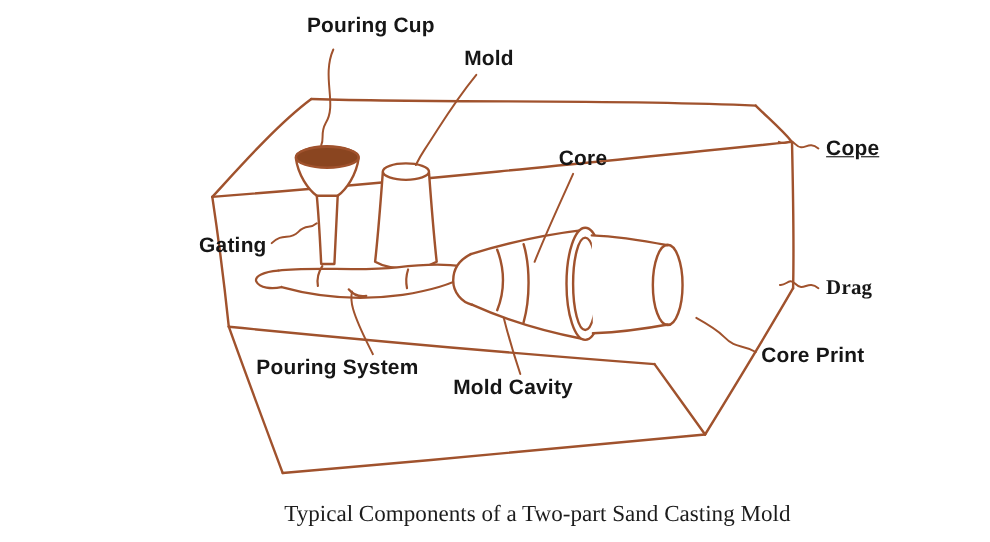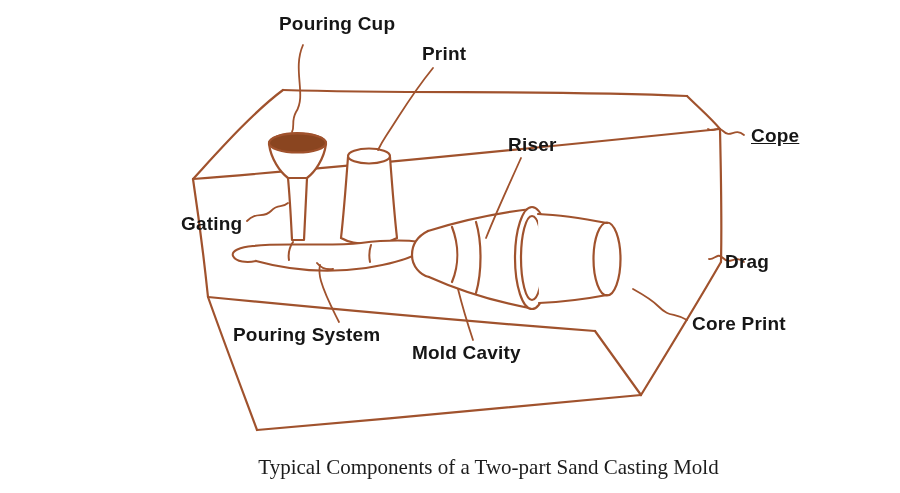--- a/index.html
+++ b/index.html
@@ -73,23 +73,23 @@
       <path d="M 714,135 C 704,127 701,139 693,131 C 687,125 685,133 678,129"></path>
       <path d="M 217,221 C 227,211 233,219 241,211 C 249,203 251,209 258,203"></path>
       <path d="M 714,262 C 704,254 701,266 693,258 C 687,252 685,260 679,259"></path>
       <path d="M 309,322 C 301,306 295,295 291,281 C 289,274 289,270 290,265"></path>
       <path d="M 443,340 C 437,322 432,305 428,289"></path>
       <path d="M 657,320 C 643,312 640,318 628,306 C 621,299 612,294 603,289"></path>
     </g>
   </svg>
 
   <div class="label" style="left:249px;top:13px;">Pouring Cup</div>
-  <div class="label" style="left:392px;top:43px;">Print</div>
-  <div class="label" style="left:478px;top:134px;">Riser</div>
+  <div class="label" style="left:392px;top:43px;">Mold</div>
+  <div class="label" style="left:478px;top:134px;">Core</div>
   <div class="label" style="left:721px;top:125px;text-decoration:underline;">Cope</div>
   <div class="label" style="left:151px;top:213px;">Gating</div>
-  <div class="label" style="left:695px;top:251px;">Drag</div>
+  <div class="label" style="left:721px;top:251px;font-family:Liberation Serif, serif;">Drag</div>
   <div class="label" style="left:203px;top:324px;">Pouring System</div>
   <div class="label" style="left:662px;top:313px;">Core Print</div>
   <div class="label" style="left:382px;top:342px;">Mold Cavity</div>
 
   <div class="caption">Typical Components of a Two-part Sand Casting Mold</div>
 </div>
 
 </body></html>

